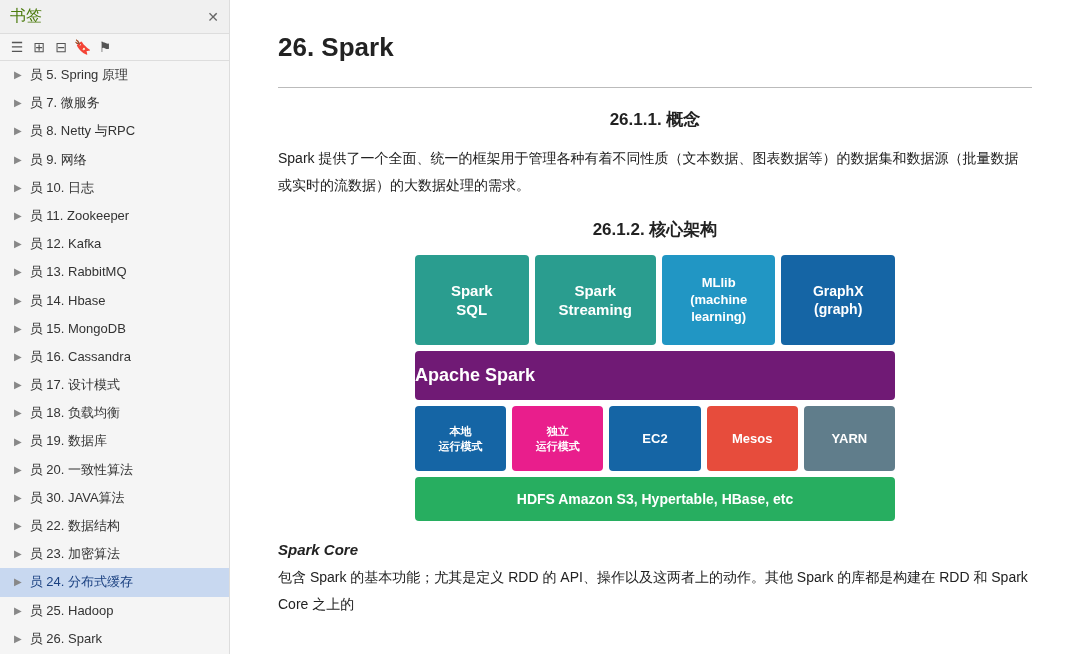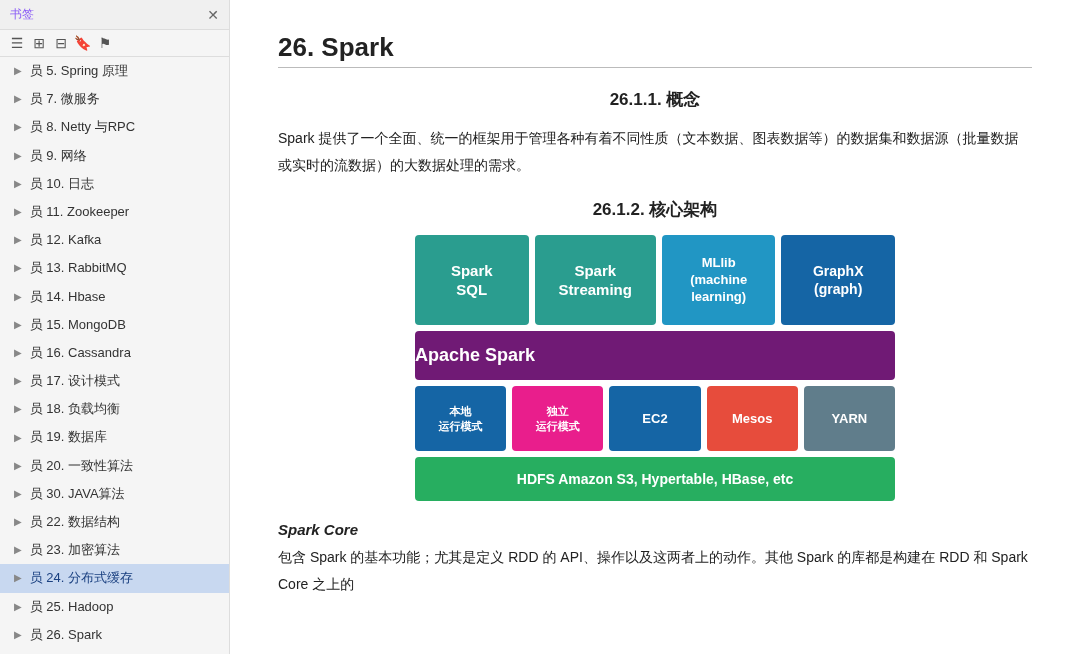--- a/index.html
+++ b/index.html
@@ -18,21 +18,21 @@
     .sidebar-header {
       display: flex;
       align-items: center;
       justify-content: space-between;
       padding: 6px 10px;
       background: #f0f0f0;
       border-bottom: 1px solid #ddd;
       font-size: 13px;
       color: #333;
     }
-    .sidebar-header-title { font-size: 12px; color: #8b5cf6; }
+    .sidebar-header-title { font-size: 16px; color: #4d7c0f; }
     .sidebar-header-close { cursor: pointer; font-size: 14px; color: #666; }
     .sidebar-toolbar {
       display: flex;
       align-items: center;
       padding: 4px 8px;
       gap: 8px;
       border-bottom: 1px solid #ddd;
       background: #f5f5f5;
     }
     .sidebar-toolbar-icon {
@@ -67,21 +67,21 @@
       overflow-y: auto;
       padding: 32px 48px 32px 48px;
       background: #fff;
     }
 
     .page-title {
       font-size: 26px;
       font-weight: bold;
       color: #222;
       margin-bottom: 10px;
-      padding-bottom: 4px;
+      padding-bottom: 24px;
       border-bottom: 1px solid #bbb;
     }
 
     .section-title {
       font-size: 17px;
       font-weight: bold;
       color: #222;
       text-align: center;
       margin: 20px 0 14px 0;
     }

